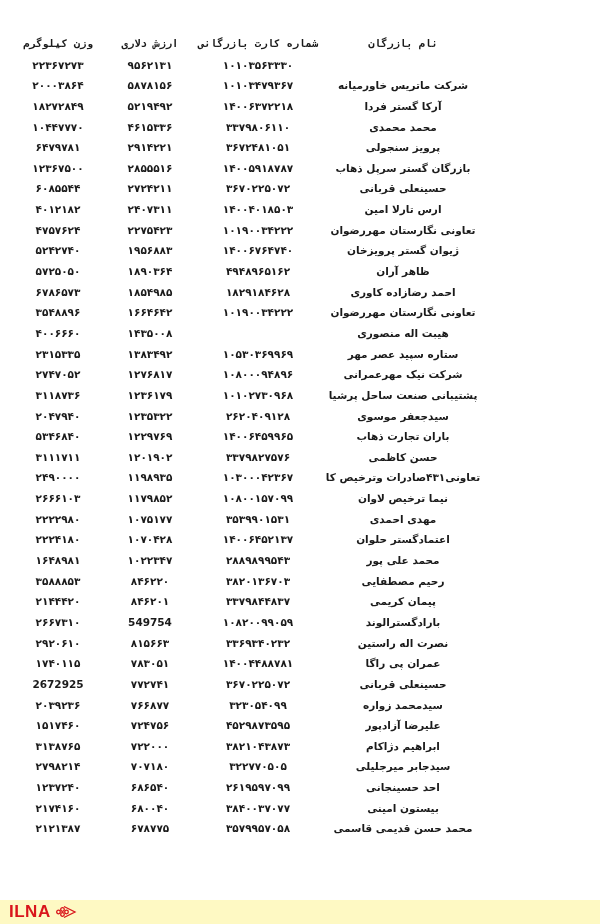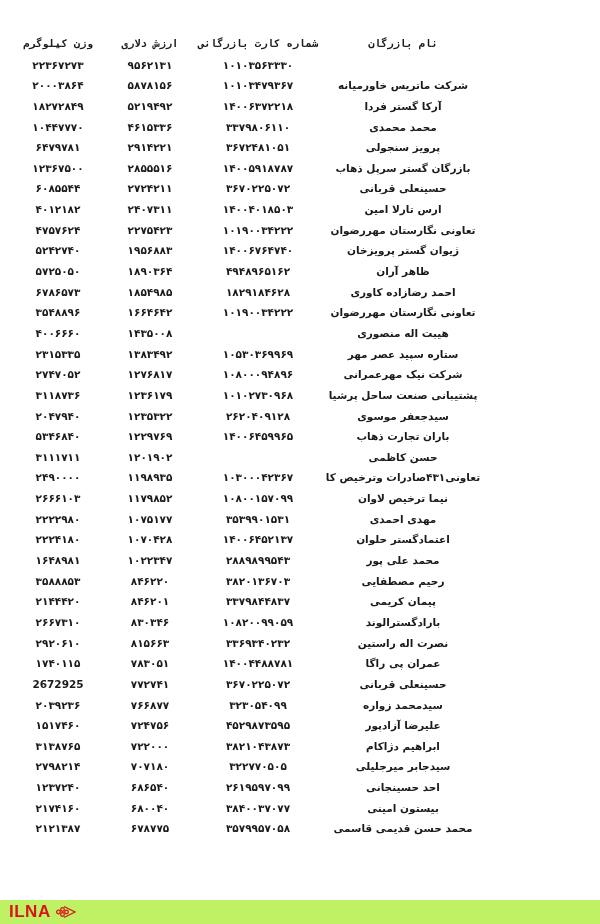--- a/index.html
+++ b/index.html
@@ -6,21 +6,21 @@
   body { width:600px; height:924px; position:relative; overflow:hidden; font-family:"DejaVu Sans", sans-serif; color:#111; }
   .table { position:absolute; left:0; top:34px; width:600px; }
   .row { position:relative; height:20.65px; }
   .cell { position:absolute; top:0; height:20.65px; line-height:20.65px; text-align:center; white-space:nowrap; font-size:10.5px; font-weight:bold; color:#1a1a1a; }
   .hdr .cell { font-size:10.5px;font-family:Liberation Mono, monospace; }
   .c-name { left:310px; width:186px; direction:rtl; }
   .c-card { left:190px; width:136px; direction:ltr; }
   .c-usd  { left:95px; width:110px; direction:ltr; }
   .c-kg   { left:10px; width:96px; direction:ltr; }
   .hdr .c-name, .hdr .c-card, .hdr .c-usd, .hdr .c-kg { direction:rtl; }
-  .footer { position:absolute; left:0; top:900px; width:600px; height:24px; background:#bef264; }
+  .footer { position:absolute; left:0; top:900px; width:600px; height:24px; background:#fef9c3; }
   .logo { position:absolute; left:9px; top:3px; height:18px; display:flex; align-items:center; }
   .logo-text { color:#d9151b; font-family:"Liberation Sans", sans-serif; font-weight:bold; font-size:17px; letter-spacing:0.5px; line-height:18px; }
   .logo-mark { margin-left:4px; width:22px; height:14px; }
 </style>
 </head>
 <body>
 
 <div class="table">
   <div class="row hdr">
     <div class="cell c-card">شماره کارت بازرگانی</div>
@@ -136,20 +136,21 @@
         <div class="cell c-kg">۲۰۴۷۹۴۰</div>
       </div>
       <div class="row">
         <div class="cell c-name">باران تجارت ذهاب</div>
         <div class="cell c-card">۱۴۰۰۶۴۵۹۹۶۵</div>
         <div class="cell c-usd">۱۲۲۹۷۶۹</div>
         <div class="cell c-kg">۵۳۴۶۸۴۰</div>
       </div>
       <div class="row">
         <div class="cell c-name">حسن کاظمی</div>
+        <div class="cell c-card">۳۳۷۹۸۲۷۵۷۶</div>
         <div class="cell c-usd">۱۲۰۱۹۰۲</div>
         <div class="cell c-kg">۳۱۱۱۷۱۱</div>
       </div>
       <div class="row">
         <div class="cell c-name">تعاونی۴۳۱صادرات وترخیص کا</div>
         <div class="cell c-card">۱۰۳۰۰۰۴۲۳۶۷</div>
         <div class="cell c-usd">۱۱۹۸۹۳۵</div>
         <div class="cell c-kg">۲۴۹۰۰۰۰</div>
       </div>
       <div class="row">
@@ -184,21 +185,21 @@
       </div>
       <div class="row">
         <div class="cell c-name">پیمان کریمی</div>
         <div class="cell c-card">۳۳۷۹۸۴۴۸۳۷</div>
         <div class="cell c-usd">۸۴۶۲۰۱</div>
         <div class="cell c-kg">۲۱۴۴۴۲۰</div>
       </div>
       <div class="row">
         <div class="cell c-name">بارادگسترالوند</div>
         <div class="cell c-card">۱۰۸۲۰۰۹۹۰۵۹</div>
-        <div class="cell c-usd">۸۳۰۳۴۶</div>
+        <div class="cell c-usd">549754</div>
         <div class="cell c-kg">۲۶۶۷۳۱۰</div>
       </div>
       <div class="row">
         <div class="cell c-name">نصرت اله راستین</div>
         <div class="cell c-card">۳۳۶۹۳۴۰۲۳۲</div>
         <div class="cell c-usd">۸۱۵۶۶۳</div>
         <div class="cell c-kg">۲۹۲۰۶۱۰</div>
       </div>
       <div class="row">
         <div class="cell c-name">عمران پی راگا</div>

